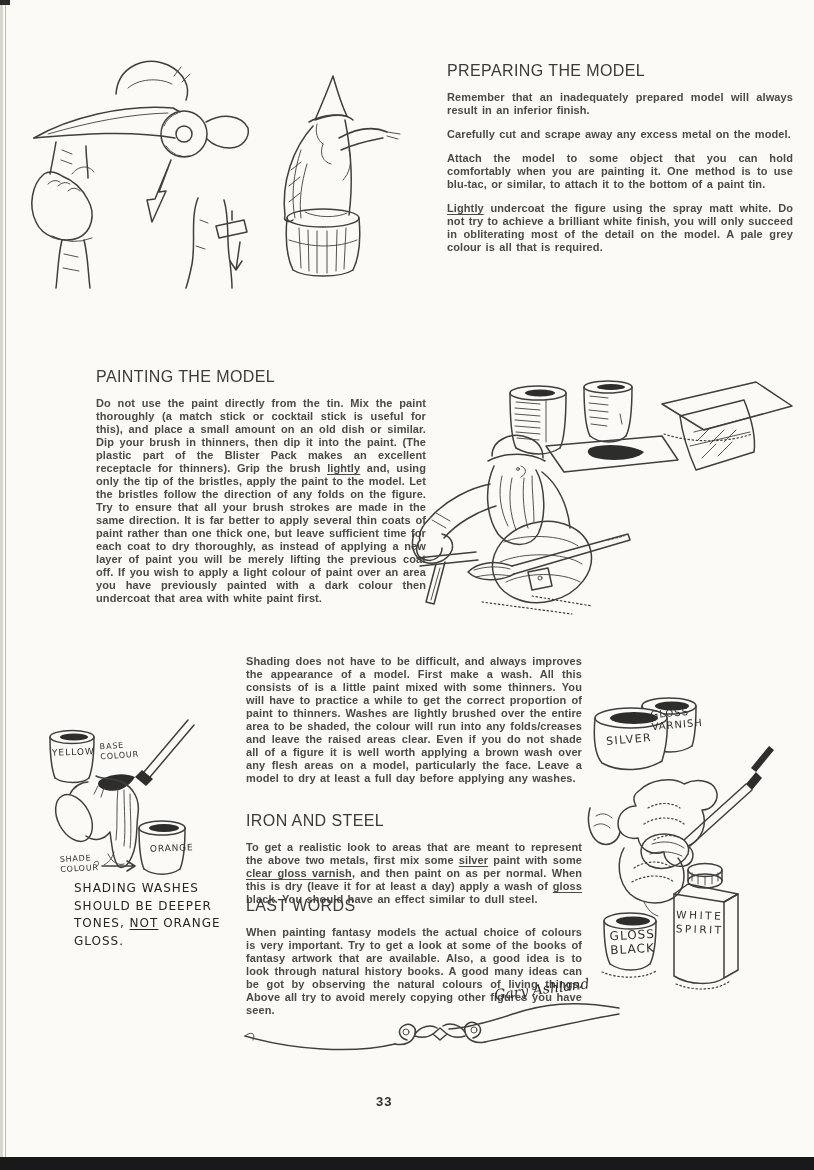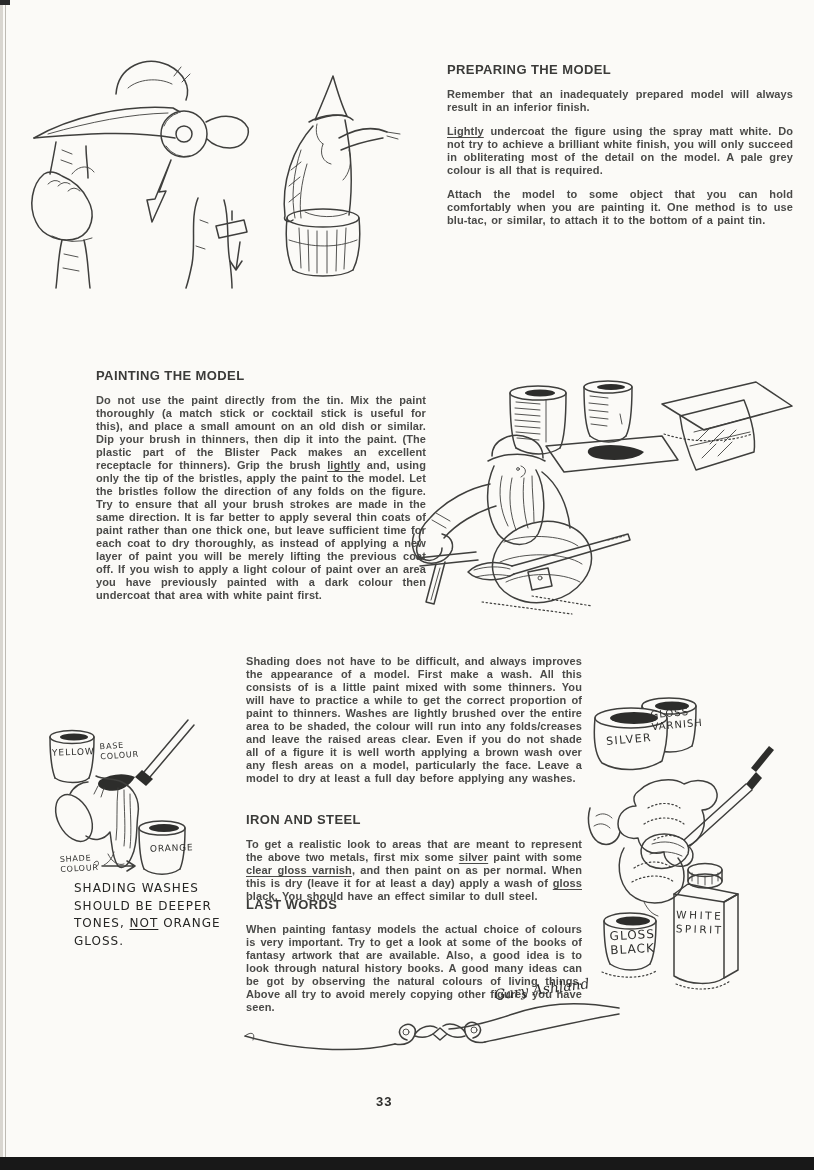--- a/index.html
+++ b/index.html
@@ -5,21 +5,21 @@
   html,body{margin:0;padding:0;background:#e8e6e2;}
   #page{position:relative;width:814px;height:1170px;background:#fbfaf7;overflow:hidden;
         font-family:"Liberation Sans",sans-serif;}
   
   .edge-left{position:absolute;left:0;top:0;width:3px;height:100%;background:#d9d6d0;}
   .edge-left2{position:absolute;left:5px;top:0;width:1px;height:100%;background:#bdbab3;}
   .edge-bottom{position:absolute;left:0;top:1157px;width:100%;height:13px;background:#181818;}
   .corner-mark{position:absolute;left:0;top:0;width:10px;height:5px;background:#2a2a2a;}
 
   .sec{position:absolute;color:#4a4a48;}
-  .sec h2{font-size:13px;font-weight:700;color:#3b3b39;letter-spacing:.4px;margin:0 0 11px 0;}
+  .sec h2{font-size:16px;font-weight:400;color:#3b3b39;letter-spacing:.4px;margin:0 0 11px 0;}
   .sec p{font-size:11px;line-height:13px;text-align:justify;margin:0 0 11px 0;
          word-spacing:1.2px;letter-spacing:.1px;font-weight:bold;}
   .sec p:last-child{margin-bottom:0;}
   .u{text-decoration:underline;text-underline-offset:2px;}
 
   .hand{position:absolute;font-family:"DejaVu Sans",sans-serif;color:#30302e;white-space:nowrap;}
   .note{position:absolute;font-family:"DejaVu Sans",sans-serif;color:#262624;
         font-size:12px;line-height:17.5px;letter-spacing:1px;white-space:nowrap;}
   .sig{position:absolute;font-family:"DejaVu Serif",serif;font-style:italic;font-size:14px;
        color:#2b2b2b;transform:rotate(-7deg);white-space:nowrap;}
@@ -94,22 +94,23 @@
       <path class="thin" d="M38,100 l10,-8 M36,116 l11,-9 M36,132 l11,-9"></path>
       <path d="M86,68 C104,58 120,56 134,62 M88,80 C106,72 120,70 130,68"></path>
       <path class="thin" d="M134,62 L147,64 M134,66 L145,69"></path>
       <path class="thin" d="M96,80 C100,92 96,104 90,110 M52,142 C64,148 84,148 94,143"></path>
     </g>
   </svg>
 
   <div class="sec" style="left:447px;top:62px;width:346px">
     <h2>PREPARING THE MODEL</h2>
     <p>Remember that an inadequately prepared model will always result in an inferior finish.</p>
+    <p>Carefully cut and scrape away any excess metal on the model.</p>
+    <p>Attach the model to some object that you can hold comfortably when you are painting it. One method is to use blu-tac, or similar, to attach it to the bottom of a paint tin.</p>
     <p><span class="u">Lightly</span><span> undercoat the figure using the spray matt white. Do not try to achieve a brilliant white finish, you will only succeed in obliterating most of the detail on the model. A pale grey colour is all that is required.</span></p>
-    <p>Attach the model to some object that you can hold comfortably when you are painting it. One method is to use blu-tac, or similar, to attach it to the bottom of a paint tin.</p>
   </div>
 
   <div class="sec" style="left:96px;top:368px;width:330px">
     <h2>PAINTING THE MODEL</h2>
     <p><span>Do not use the paint directly from the tin. Mix the paint thoroughly (a match stick or cocktail stick is useful for this), and place a small amount on an old dish or similar. Dip your brush in thinners, then dip it into the paint. (The plastic part of the Blister Pack makes an excellent receptacle for thinners). Grip the brush </span><span class="u">lightly</span><span> and, using only the tip of the bristles, apply the paint to the model. Let the bristles follow the direction of any folds on the figure. Try to ensure that all your brush strokes are made in the same direction. It is far better to apply several thin coats of paint rather than one thick one, but leave sufficient time for each coat to dry thoroughly, as instead of applying a new layer of paint you will be merely lifting the previous coat off. If you wish to apply a light colour of paint over an area you have previously painted with a dark colour then undercoat that area with white paint first.</span></p>
   </div>
 
   <svg class="ill" style="left:412px;top:376px" width="382" height="244" viewBox="0 0 382 244">
     <g>
       <ellipse cx="126" cy="17" rx="28" ry="7"></ellipse>

